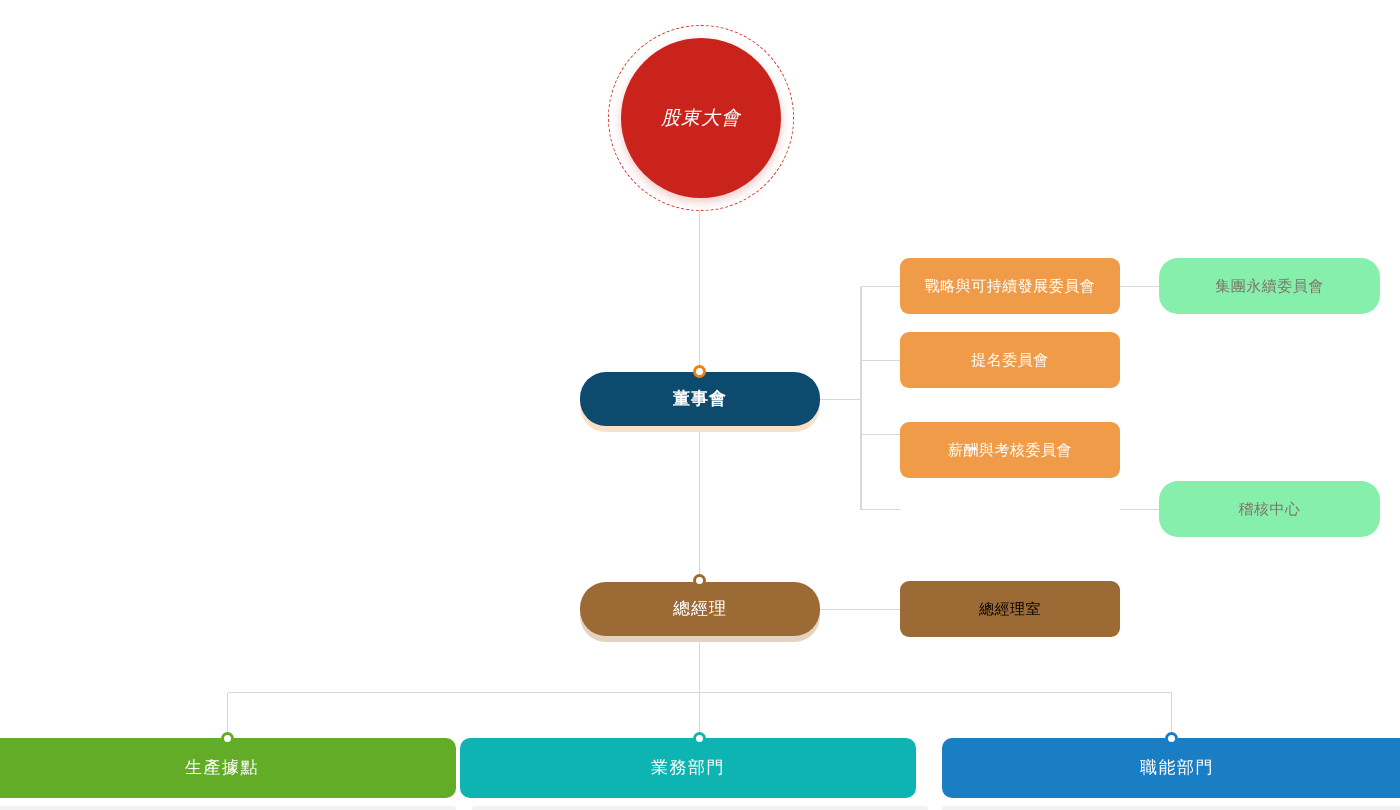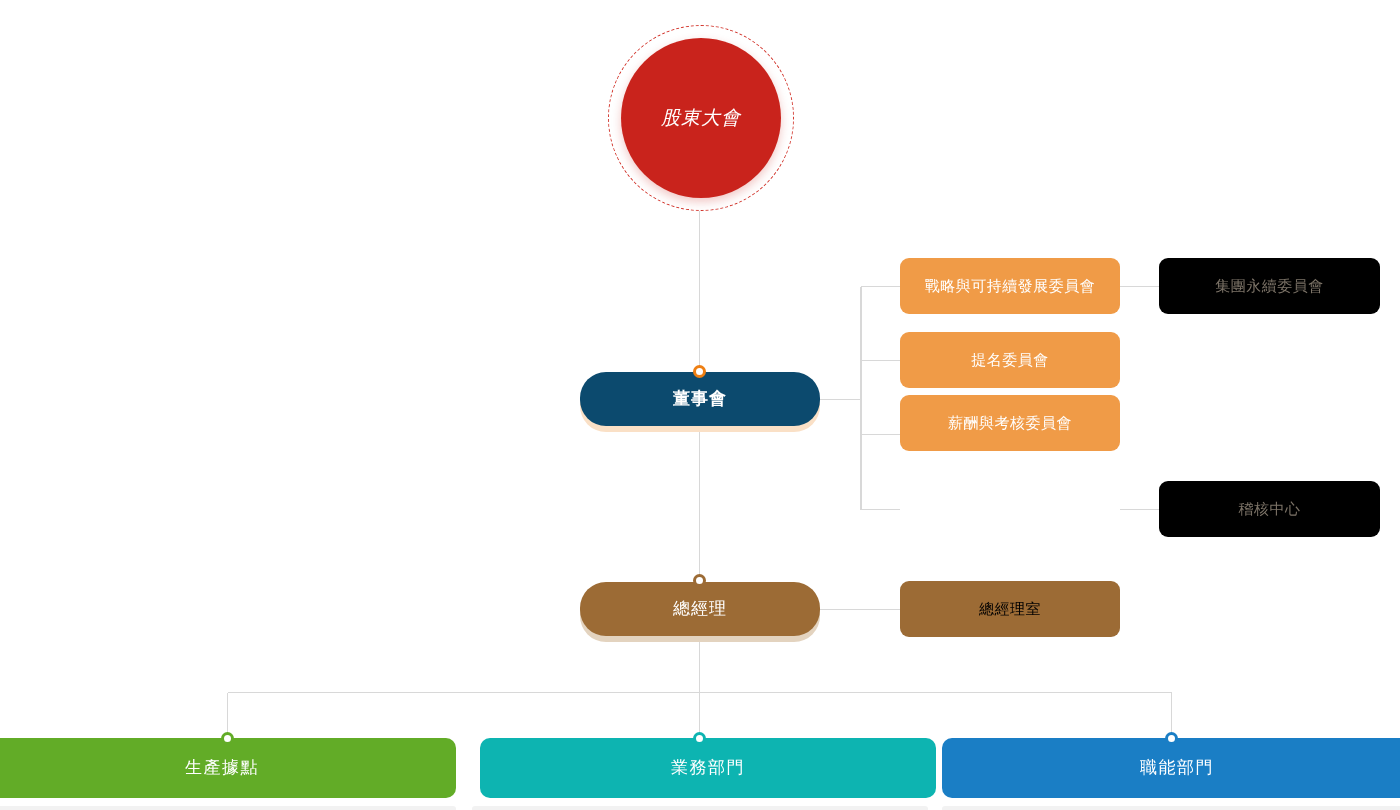--- a/index.html
+++ b/index.html
@@ -102,30 +102,30 @@
     width: 220px;
     height: 56px;
     border-radius: 9px;
     background: #f09b47;
     color: #ffffff;
     font-size: 15px;
     letter-spacing: 0.5px;
   }
   .committee.c0 { top: 258px; }
   .committee.c1 { top: 332px; }
-  .committee.c2 { top: 395px; }
+  .committee.c2 { top: 422px; }
   .committee.c3 { top: 481px; }
 
   
   .subbox {
     left: 1159px;
     width: 221px;
     height: 56px;
-    border-radius: 9px;
-    background: #000000;
+    border-radius: 19px;
+    background: #86efac;
     color: #7d7468;
     font-size: 15px;
     letter-spacing: 0.5px;
   }
   .subbox.s0 { top: 258px; }
   .subbox.s1 { top: 481px; }
 
   
   .gm-office {
     left: 900px;
@@ -142,21 +142,21 @@
   
   .division {
     top: 738px;
     height: 60px;
     border-radius: 10px;
     color: #ffffff;
     font-size: 17px;
     letter-spacing: 1.5px;
   }
   .division.d0 { left: -12px;  width: 468px; background: #62ac27; }
-  .division.d1 { left: 480px;  width: 456px; background: #0db4b1; }
+  .division.d1 { left: 460px;  width: 456px; background: #0db4b1; }
   .division.d2 { left: 942px;  width: 470px; background: #1a7ec5; }
 
   
   .dot {
     position: absolute;
     width: 13px;
     height: 13px;
     border-radius: 50%;
     background: #ffffff;
     box-sizing: border-box;

